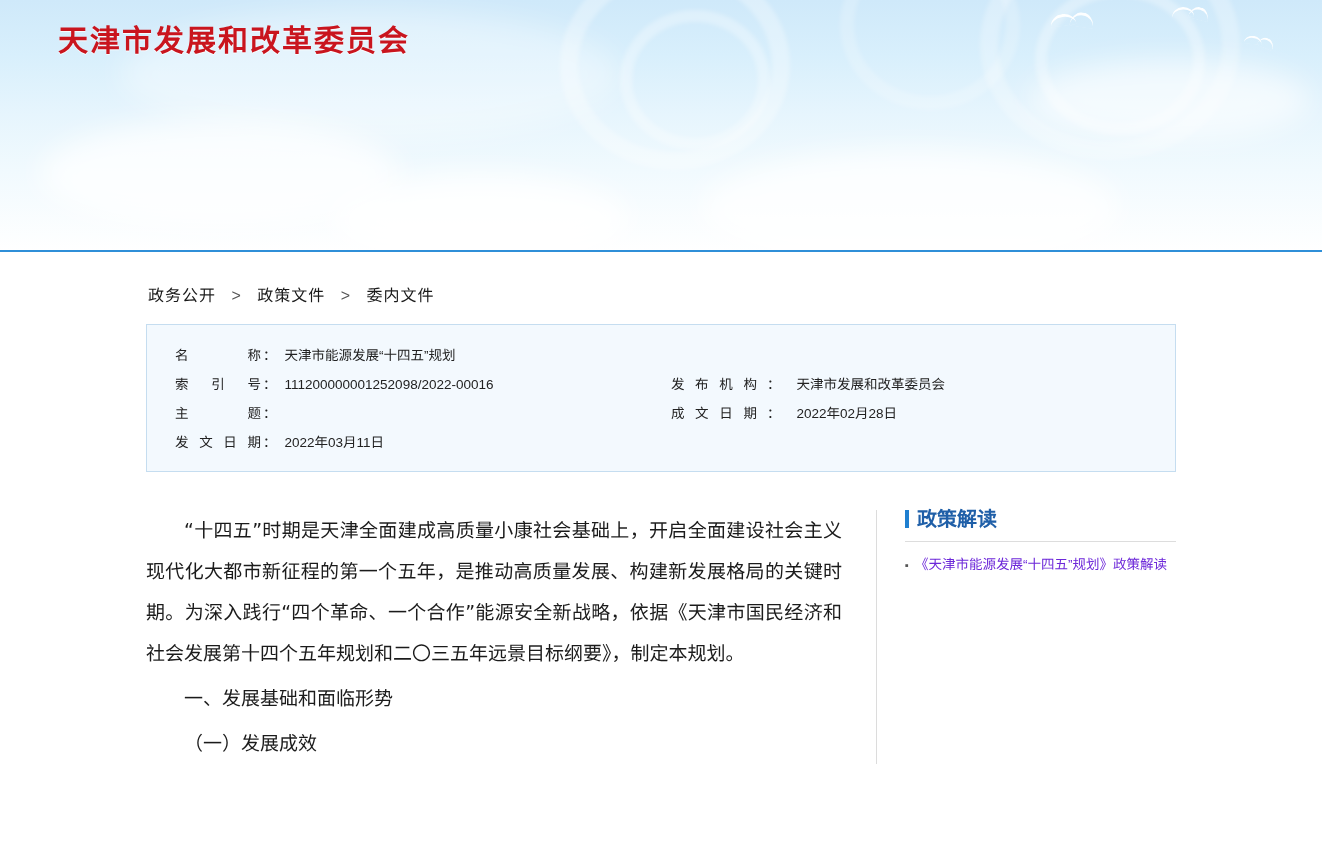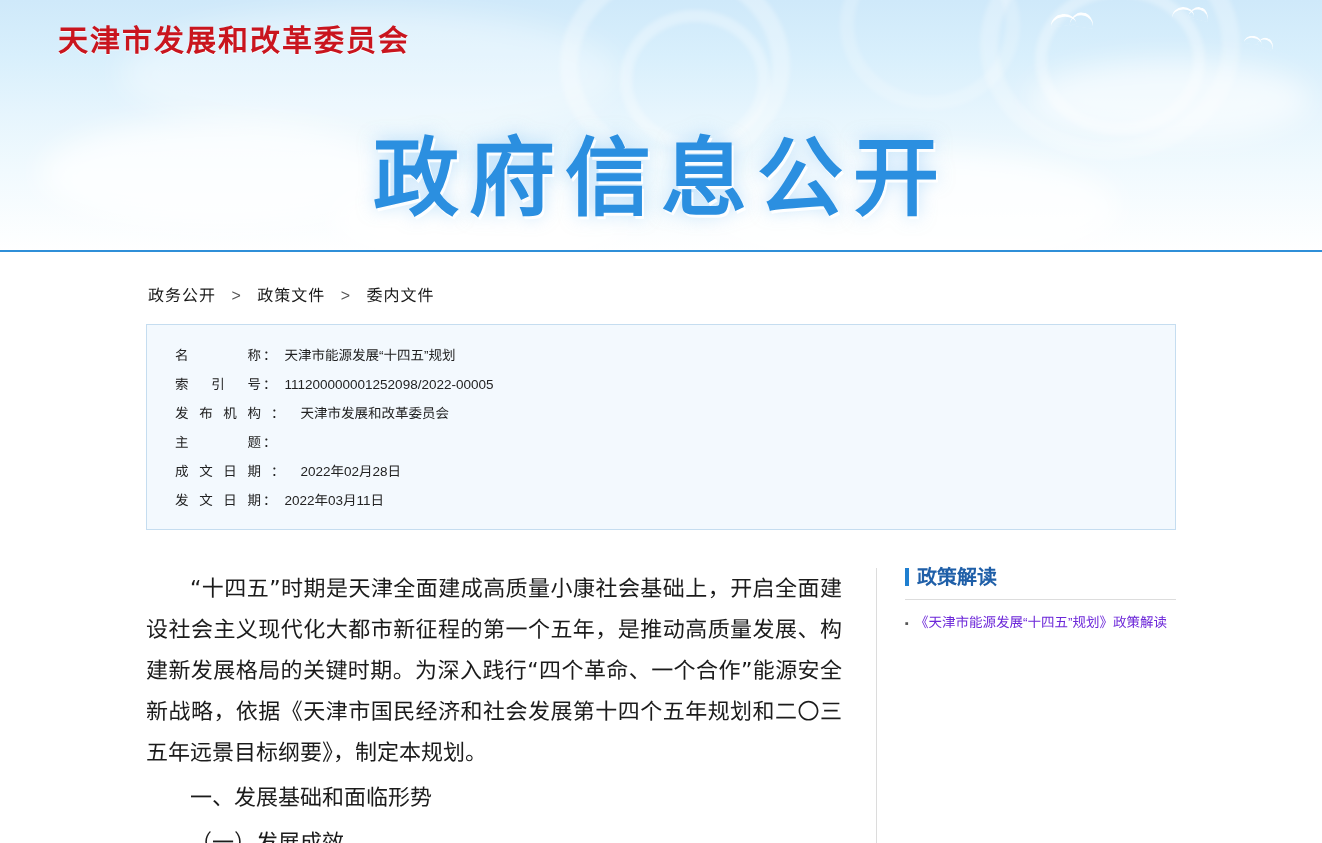--- a/index.html
+++ b/index.html
@@ -134,21 +134,20 @@
     border: 1px solid #c5ddf0;
     background: #f3f9fe;
     padding: 16px 28px 14px 28px;
     margin-top: 4px;
   }
   .meta-row {
     display: flex;
     font-size: 13.5px;
     color: #222;
     line-height: 29px;
-    flex-direction: column;
   }
   .meta-cell {
     display: flex;
     align-items: baseline;
     white-space: nowrap;
   }
   .meta-cell.left  { width: 500px; }
   .meta-cell.right { width: 480px; gap: 8px; }
   .meta-label {
     color: #222;
@@ -164,21 +163,21 @@
   .body-wrap {
     display: flex;
     margin-top: 38px;
   }
   .article {
     width: 730px;
     padding-right: 34px;
   }
   .article p {
     margin: 0;
-    font-size: 22px;
+    font-size: 19px;
     line-height: 41px;
     color: #1b1b1b;
     text-align: justify;
     font-family: "DejaVu Sans", "Liberation Sans", sans-serif;
   }
   .article p.indent { text-indent: 2em; }
   .article p.head   { text-indent: 2em; margin-top: 4px; }
 
   .sidebar {
     width: 300px;
@@ -229,21 +228,20 @@
   <div class="cloud c1"></div>
   <div class="cloud c2"></div>
   <div class="cloud c3"></div>
   <div class="cloud c4"></div>
 
   <div class="bird b1"></div>
   <div class="bird b2"></div>
   <div class="bird b3"></div>
 
   <div class="site-title">天津市发展和改革委员会</div>
-  <div class="banner-headline">政府信息公开</div>
   <div class="banner-rule"></div>
 </div>
 
 <div class="content">
   <div class="inner">
 
     <div class="breadcrumb">
       <a href="#">政务公开</a>
       <span class="sep">&gt;</span>
       <a href="#">政策文件</a>
@@ -259,21 +257,21 @@
           <span class="meta-colon">：</span>
           <span class="meta-value">天津市能源发展“十四五”规划</span>
         </div>
         <div class="meta-cell right"></div>
       </div>
 
       <div class="meta-row">
         <div class="meta-cell left">
           <span class="meta-label">索　引　号</span>
           <span class="meta-colon">：</span>
-          <span class="meta-value">111200000001252098/2022-00005</span>
+          <span class="meta-value">111200000001252098/2022-00016</span>
         </div>
         <div class="meta-cell right">
           <span class="meta-label">发 布 机 构</span>
           <span class="meta-colon">：</span>
           <span class="meta-value">天津市发展和改革委员会</span>
         </div>
       </div>
 
       <div class="meta-row">
         <div class="meta-cell left">

